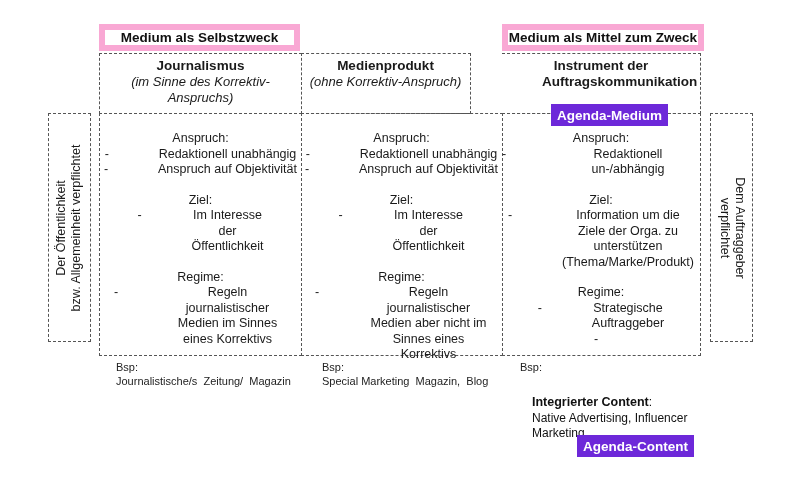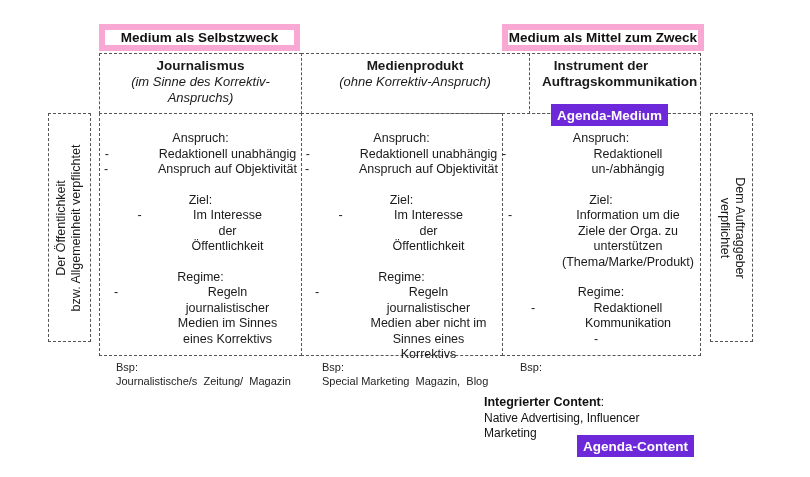--- a/index.html
+++ b/index.html
@@ -35,21 +35,21 @@
   <span>Medium als Selbstzweck</span>
 </div>
 <div class="abs solid-box" style="left:502px; top:24px; width:202px; height:27px;">
   <span>Medium als Mittel zum Zweck</span>
 </div>
 
 <div class="abs dash head-cell" style="left:99px; top:53px; width:203px; height:61px;">
   <span class="t">Journalismus</span>
   <span class="s" style="padding:0 14px;">(im Sinne des Korrektiv-Anspruchs)</span>
 </div>
-<div class="abs dash head-cell" style="left:301px; top:53px; width:229px; height:61px; border-left:none;">
+<div class="abs dash head-cell" style="left:301px; top:53px; width:170px; height:61px; border-left:none;">
   <span class="t">Medienprodukt</span>
   <span class="s">(ohne Korrektiv-Anspruch)</span>
 </div>
 <div class="abs dash head-cell" style="left:502px; top:53px; width:199px; height:61px; border-left:none;">
   <span class="t" style="padding:0 40px;">Instrument der Auftragskommunikation</span>
 </div>
 
 <div class="abs dash body-cell" style="left:99px; top:113px; width:203px; height:243px; padding-top:17px;">
   <div class="sec">
     <span class="sec-title">Anspruch:</span>
@@ -118,21 +118,21 @@
     <span class="sec-title">Ziel:</span>
     <div class="bl" style="padding:0 12px;">
         <span class="dot">-</span>
         <span class="tx">Information um die Ziele der Orga. zu unterstützen (Thema/Marke/Produkt)</span>
       </div>
   </div>
   <div class="sec">
     <span class="sec-title">Regime:</span>
     <div class="bl" style="padding:0 40px;">
         <span class="dot">-</span>
-        <span class="tx">Redaktionell Kommunikation</span>
+        <span class="tx">Strategische Auftraggeber</span>
       </div>
     <div class="bl" style="padding:0 14px;">
         <span class="dot">-</span>
       </div>
   </div>
 </div>
 
 <div class="abs black-label" style="left:551px; top:104px; width:117px; height:22px;">
   <span>Agenda-Medium</span>
 </div>
@@ -155,20 +155,20 @@
   <div style="white-space:pre;">Journalistische/s  Zeitung/  Magazin</div>
 </div>
 <div class="abs example" style="left:322px; top:360px;">
   <div>Bsp:</div>
   <div style="white-space:pre;">Special Marketing  Magazin,  Blog</div>
 </div>
 <div class="abs example" style="left:520px; top:360px;">
   <div>Bsp:</div>
 </div>
 
-<div class="abs integ" style="left:484px; top:395px;">
+<div class="abs integ" style="left:532px; top:395px;">
   <div><b>Integrierter Content</b><span>:</span></div>
   <div>Native Advertising, Influencer</div>
   <div>Marketing</div>
 </div>
 <div class="abs black-label" style="left:577px; top:435px; width:117px; height:22px;">
   <span>Agenda-Content</span>
 </div>
 
 </body></html>

